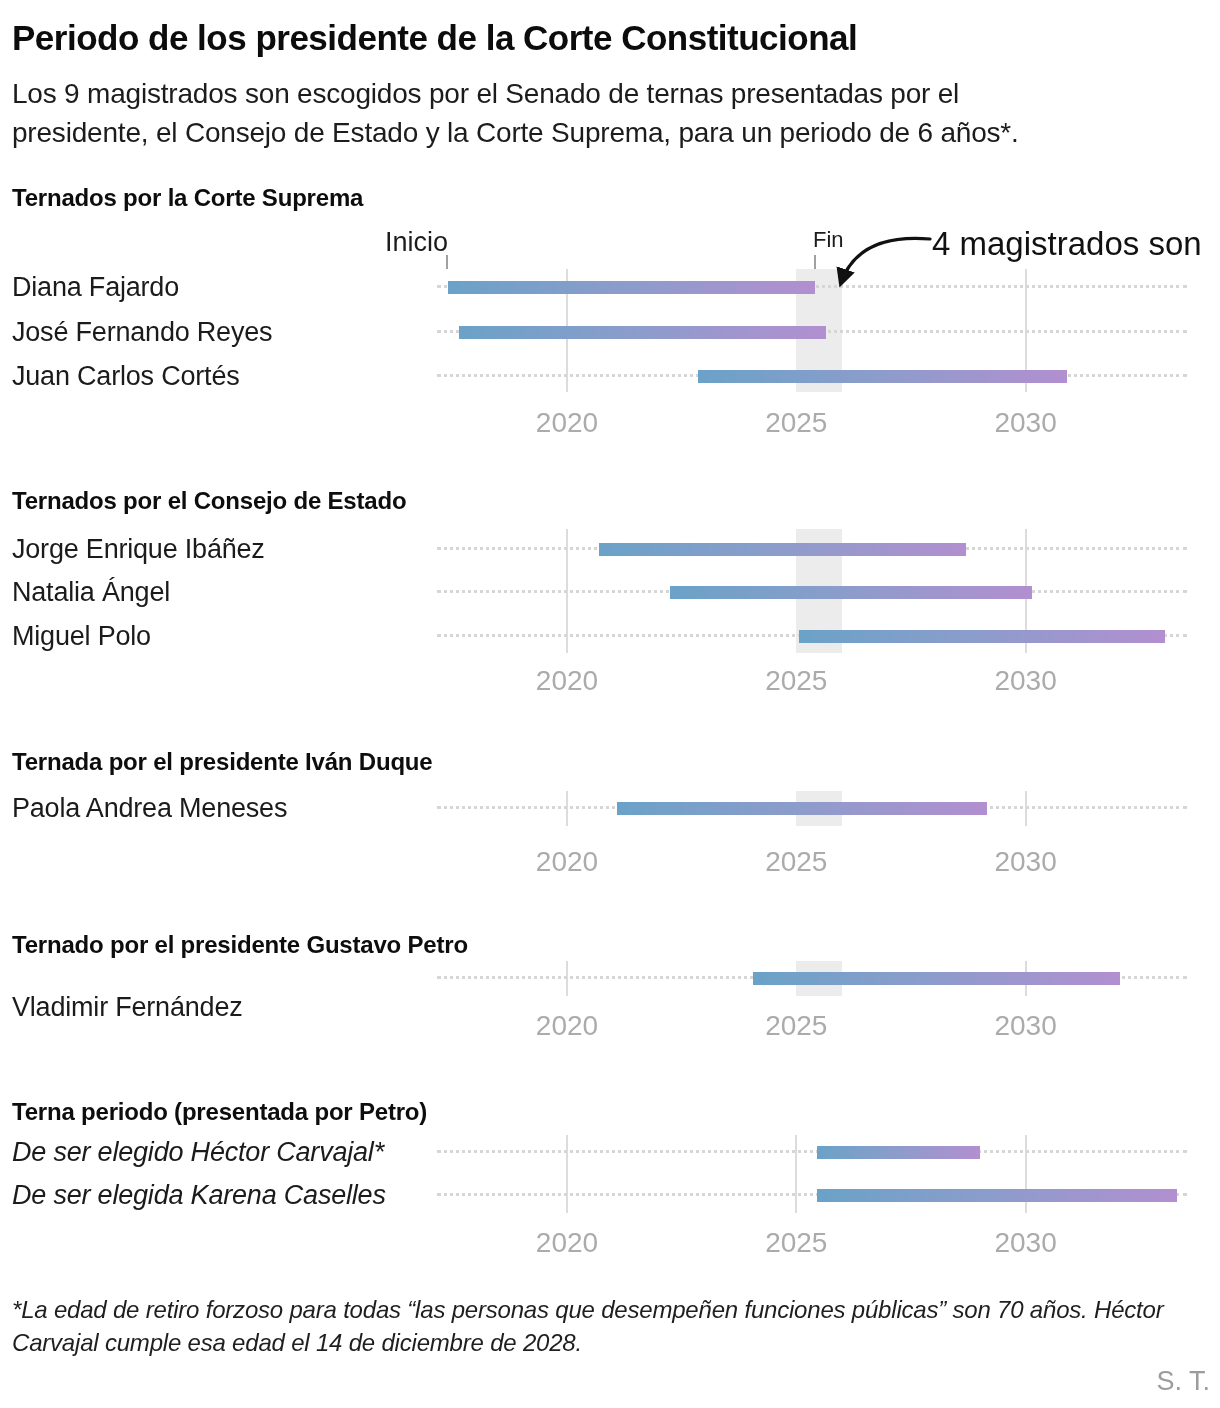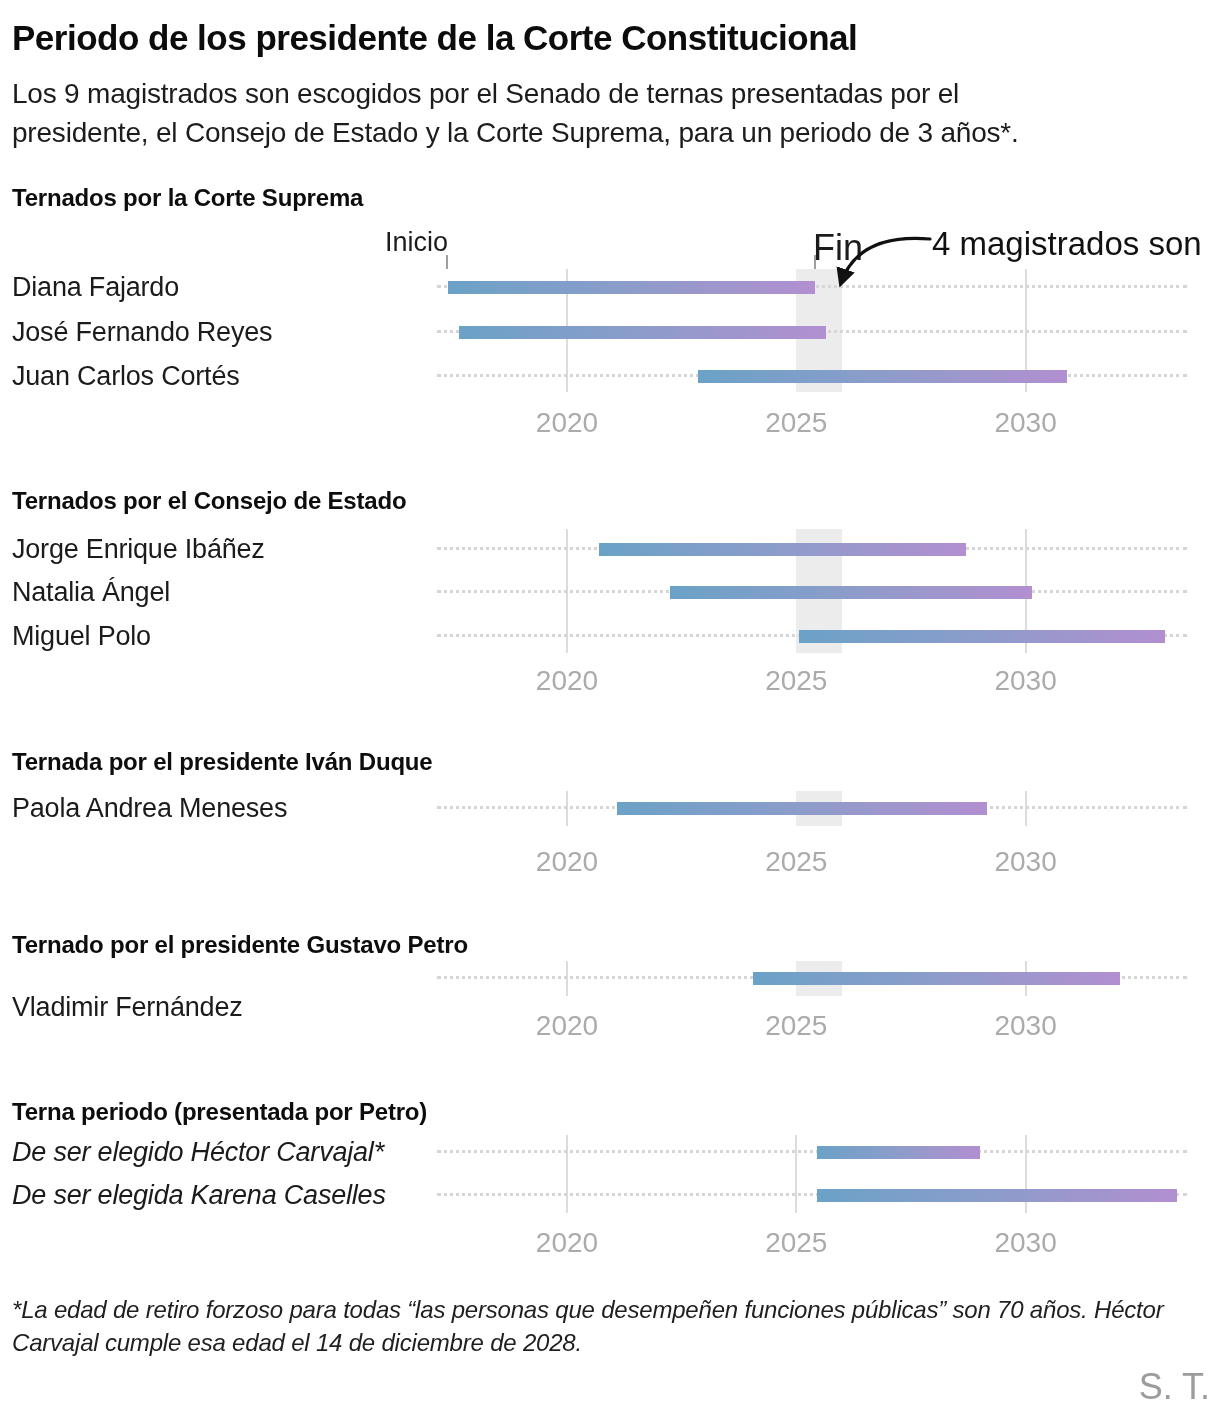--- a/index.html
+++ b/index.html
@@ -10,34 +10,34 @@
   .subtitle-line{left:12px;font-size:28px;color:#1c1c1c;letter-spacing:-0.2px;white-space:nowrap;}
   .section-header{left:12px;font-size:24px;font-weight:bold;color:#0d0d0d;letter-spacing:-0.2px;white-space:nowrap;line-height:30px;}
   .row-label{left:12px;font-size:27px;color:#1b1b1b;letter-spacing:-0.2px;white-space:nowrap;line-height:32px;}
   .row-label.italic{font-style:italic;}
   .gridline{width:2px;}
   .leader{height:0;border-top:3px dotted #d6d6d6;}
   .bar{height:13px;}
   .axis-label{font-size:28px;color:#ababab;white-space:nowrap;transform:translate(-50%,-50%);}
   .tickmark{width:2px;height:14px;background:#a0a0a0;}
   #inicio-label{left:248px;width:200px;text-align:right;top:227px;font-size:27px;color:#1c1c1c;}
-  #fin-label{left:813px;top:227px;font-size:36px;color:#1c1c1c;}
+  #fin-label{left:813px;top:227px;font-size:22px;color:#1c1c1c;}
   #annotation{left:932px;top:227px;font-size:33px;color:#111;line-height:33px;
               text-shadow:0 0 4px #fff,0 0 4px #fff,0 0 4px #fff,0 0 4px #fff;white-space:nowrap;}
   .footnote-line{left:12px;font-size:24px;font-style:italic;color:#1f1f1f;letter-spacing:-0.2px;white-space:nowrap;line-height:33px;}
-  #credit{right:10px;top:1366px;font-size:36px;color:#9c9c9c;}
+  #credit{right:10px;top:1366px;font-size:27px;color:#9c9c9c;}
 </style>
 </head>
 <body>
 
 <div id="page">
 
   <div class="abs" id="main-title">Periodo de los presidente de la Corte Constitucional</div>
   <div class="abs subtitle-line" style="top:78px">Los 9 magistrados son escogidos por el Senado de ternas presentadas por el</div>
-  <div class="abs subtitle-line" style="top:117px">presidente, el Consejo de Estado y la Corte Suprema, para un periodo de 3 años*.</div>
+  <div class="abs subtitle-line" style="top:117px">presidente, el Consejo de Estado y la Corte Suprema, para un periodo de 6 años*.</div>
 
   <div id="chart-layer" class="abs" style="left:0;top:0;width:1220px;height:1408px;">
       <div class="abs section-header" style="top: 183px;">Ternados por la Corte Suprema</div>
       <div class="abs gridline" style="left: 566px; top: 269px; height: 123px; background: rgb(220, 220, 220);"></div>
       <div class="abs gridline" style="left: 1024.6px; top: 269px; height: 123px; background: rgb(220, 220, 220);"></div>
       <div class="abs band" style="left: 796.3px; top: 269px; width: 45.86px; height: 123px; background: rgb(236, 236, 236);"></div>
       <div class="abs leader" style="left: 437px; width: 750px; top: 285px;"></div>
       <div class="abs bar" style="left: 447.764px; width: 366.88px; top: 281px; background: linear-gradient(90deg, rgb(107, 162, 199) 0%, rgb(141, 156, 203) 50%, rgb(178, 143, 208) 100%);"></div>
       <div class="abs row-label" style="top: 271px;">Diana Fajardo</div>
       <div class="abs leader" style="left: 437px; width: 750px; top: 330px;"></div>

